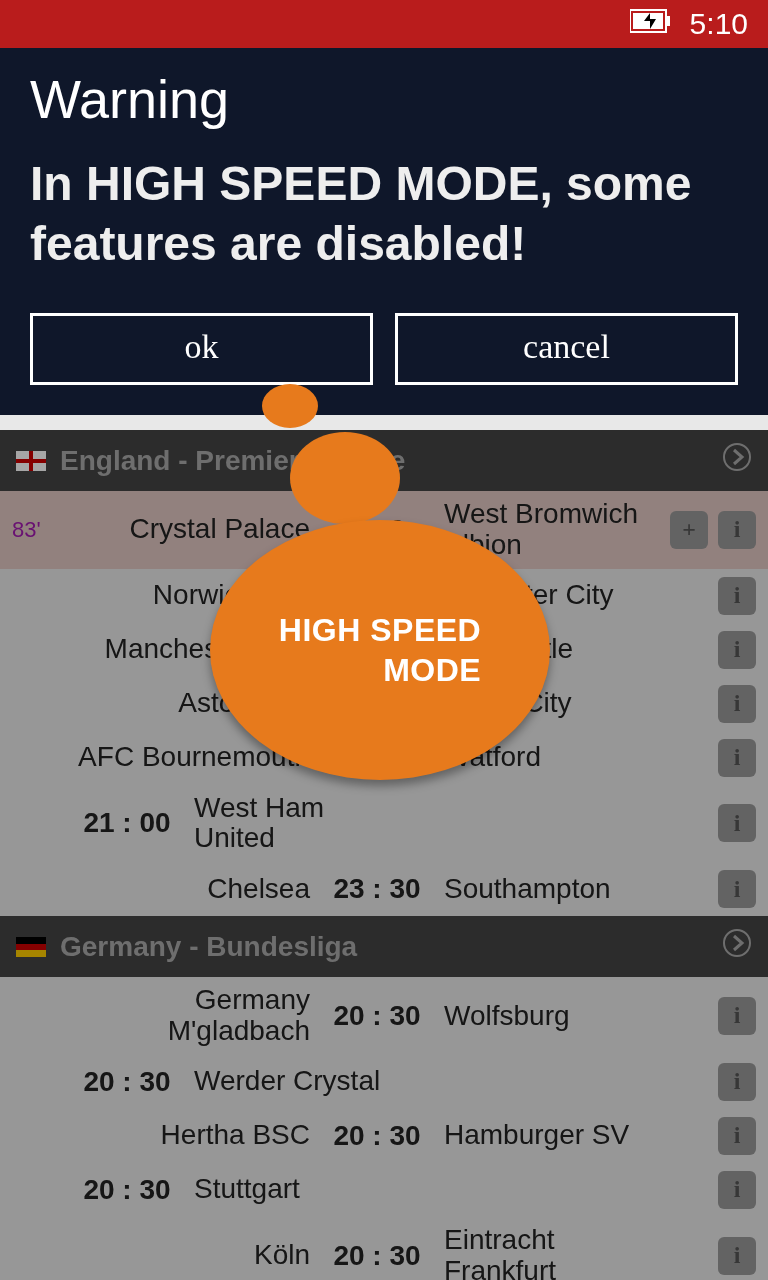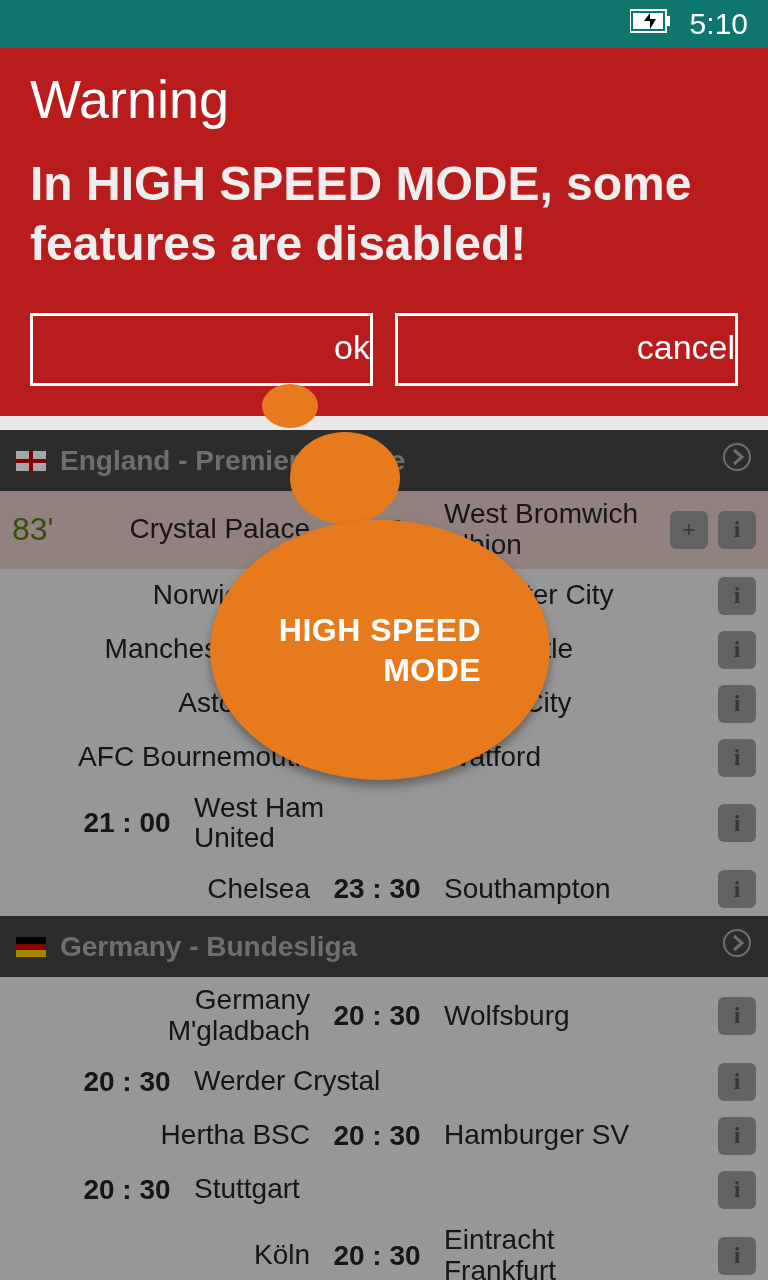--- a/index.html
+++ b/index.html
@@ -1,42 +1,42 @@
 <!DOCTYPE html>
 <html><head>
 <meta charset="utf-8">
 <style>
   * { margin: 0; padding: 0; box-sizing: border-box; }
   html, body { width: 768px; height: 1280px; overflow: hidden; font-family: "Segoe UI", Arial, sans-serif; }
   body { background: #e8e8e8; position: relative; }
 
   
-  .status-bar { position: absolute; top: 0; left: 0; right: 0; height: 48px; background: #0f766e; color: #fff; display: flex; justify-content: flex-end; align-items: center; padding: 0 20px; gap: 18px; font-size: 30px; font-weight: 300; z-index: 100; }
+  .status-bar { position: absolute; top: 0; left: 0; right: 0; height: 48px; background: #b91c1c; color: #fff; display: flex; justify-content: flex-end; align-items: center; padding: 0 20px; gap: 18px; font-size: 30px; font-weight: 300; z-index: 100; }
   .battery-icon svg { width: 42px; height: 26px; }
 
   
-  .dialog { position: absolute; top: 48px; left: 0; right: 0; background: #b91c1c; color: #fff; padding: 20px 30px 30px 30px; z-index: 50; }
+  .dialog { position: absolute; top: 48px; left: 0; right: 0; background: #0f172a; color: #fff; padding: 20px 30px 30px 30px; z-index: 50; }
   .dialog-title { font-size: 54px; font-weight: 300; margin-bottom: 24px; }
   .dialog-message { font-size: 48px; font-weight: 700; line-height: 1.25; color: #eee; margin-bottom: 39px; }
   .dialog-buttons { display: flex; gap: 22px; }
-  .dialog-btn { flex: 1; border: 3px solid #fff; background: transparent; color: #fff; font-size: 34px; font-weight: 400; padding: 12px 0 16px 0; text-align: right; cursor: pointer; }
+  .dialog-btn { flex: 1; border: 3px solid #fff; background: transparent; color: #fff; font-size: 34px; font-weight: 400; padding: 12px 0 16px 0; text-align: center; cursor: pointer; font-family: Liberation Serif, serif; }
 
   
   .scores { position: absolute; top: 0; left: 0; right: 0; bottom: 0; padding-top: 430px; background: #e8e8e8; z-index: 1; }
   .league-header { background: #444; color: #aaa; font-weight: bold; font-size: 28px; padding: 12px 16px; display: flex; align-items: center; gap: 14px; }
   .league-header .flag { width: 30px; height: 20px; background: #fff; position: relative; }
   .flag.england::before { content: ""; position: absolute; left: 0; right: 0; top: 8px; height: 4px; background: #c00; }
   .flag.england::after { content: ""; position: absolute; top: 0; bottom: 0; left: 13px; width: 4px; background: #c00; }
   .flag.germany { background: linear-gradient(#000 33%, #c00 33% 66%, #fc0 66%); }
   .league-header .arrow { margin-left: auto; color: #aaa; font-size: 30px; }
   .league-header .arrow svg { width: 30px; height: 30px; }
 
   .match-row { display: flex; align-items: center; padding: 8px 12px; font-size: 28px; color: #222; }
   .match-row.highlight { background: rgba(200,100,80,0.25); }
-  .minute { width: 60px; font-size: 32px; color: #4d7c0f; }
+  .minute { width: 60px; font-size: 22px; color: #a21caf; }
   .team-home { width: 250px; text-align: right; padding-right: 12px; line-height: 1.1; }
   .score { width: 110px; text-align: center; font-weight: bold; }
   .team-away { width: 230px; text-align: left; padding-left: 12px; line-height: 1.1; }
   .row-icons { margin-left: auto; display: flex; gap: 10px; }
   .icon-btn { width: 38px; height: 38px; background: #999; border-radius: 6px; color: #555; display: flex; align-items: center; justify-content: center; font-weight: bold; font-size: 24px; font-family: Georgia, serif; }
 
   
   .dim { position: absolute; top: 430px; left: 0; right: 0; bottom: 0; background: rgba(0,0,0,0.35); z-index: 20; }
 
   

